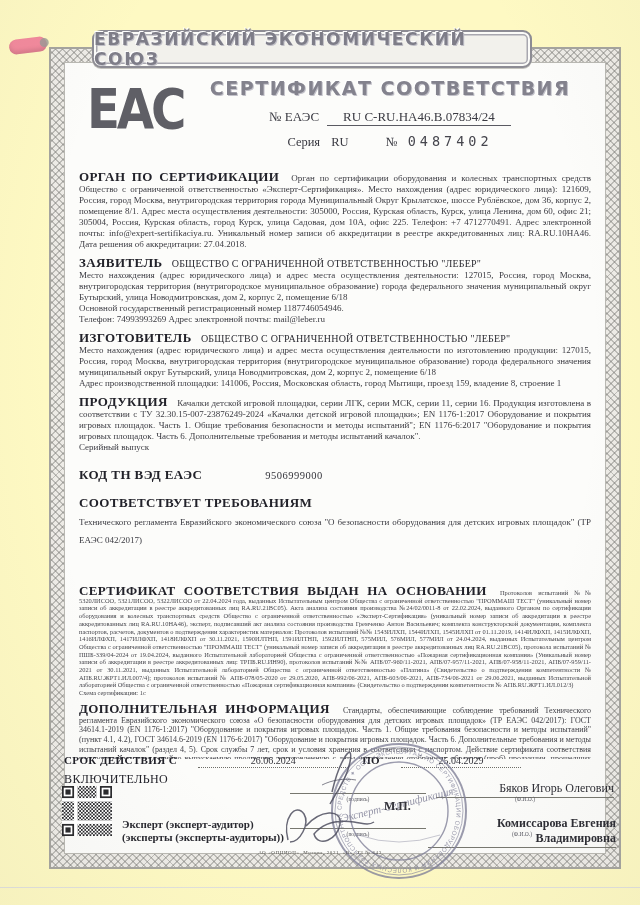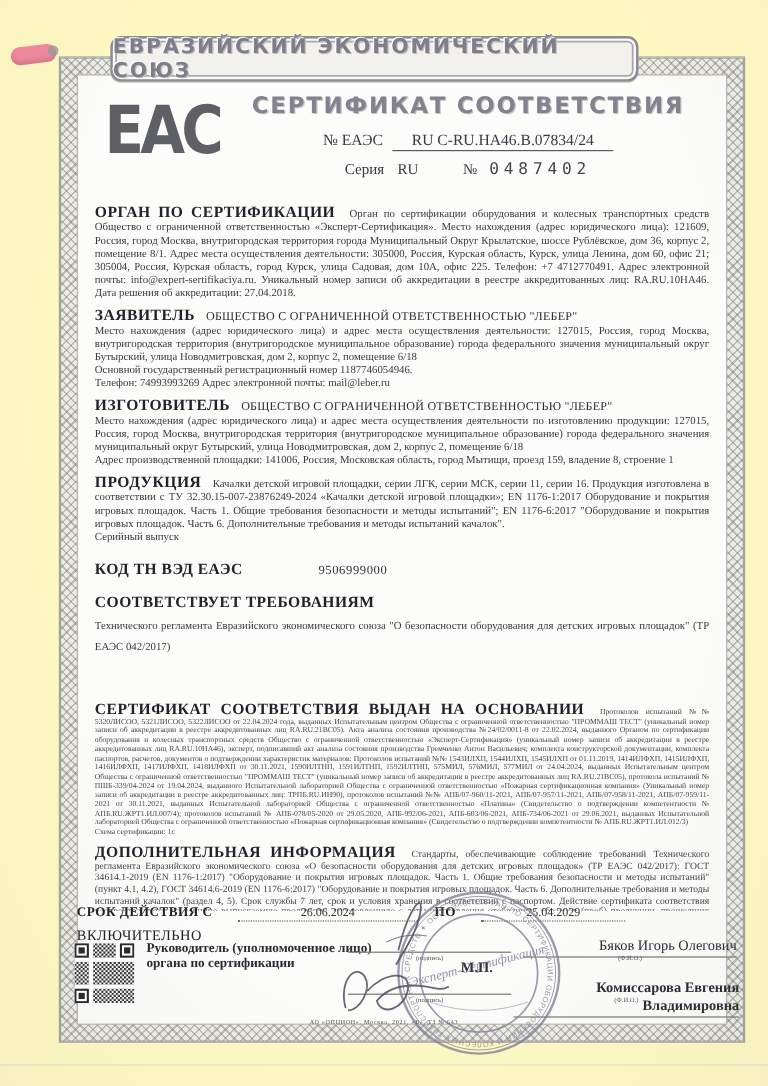--- a/index.html
+++ b/index.html
@@ -188,21 +188,24 @@
       <rect x="24" y="2" width="3" height="3" fill="#2b2b2e"></rect>
     <rect x="0" y="22" width="7" height="7" fill="#2b2b2e"></rect>
       <rect x="1" y="23" width="5" height="5" fill="#fff"></rect>
       <rect x="2" y="24" width="3" height="3" fill="#2b2b2e"></rect>
     <rect x="9" y="0" width="11" height="7" fill="url(#qrp)"></rect>
     <rect x="0" y="9" width="7" height="11" fill="url(#qrp)"></rect>
     <rect x="9" y="9" width="20" height="11" fill="url(#qrp)"></rect>
     <rect x="9" y="22" width="20" height="7" fill="url(#qrp)"></rect>
   </svg>
 
-  <div class="flabel fl-head">Руководитель (уполномоченное лицо) органа по сертификации</div>
+  <div class="flabel fl-expert">
+    <span>Эксперт (эксперт-аудитор)</span><br>
+    <span>(эксперты (эксперты-аудиторы))</span>
+  </div>
 
   <div class="sigline sl1"></div>
   <div class="cap cap1">(подпись)</div>
   <div class="sigline sl2"></div>
   <div class="cap cap2">(подпись)</div>
 
   <div class="fname fn-head">Бяков Игорь Олегович</div>
   <div class="fio fio1">(Ф.И.О.)</div>
   <div class="fname fn-expert">Комиссарова Евгения Владимировна</div>
   <div class="fio fio2">(Ф.И.О.)</div>

